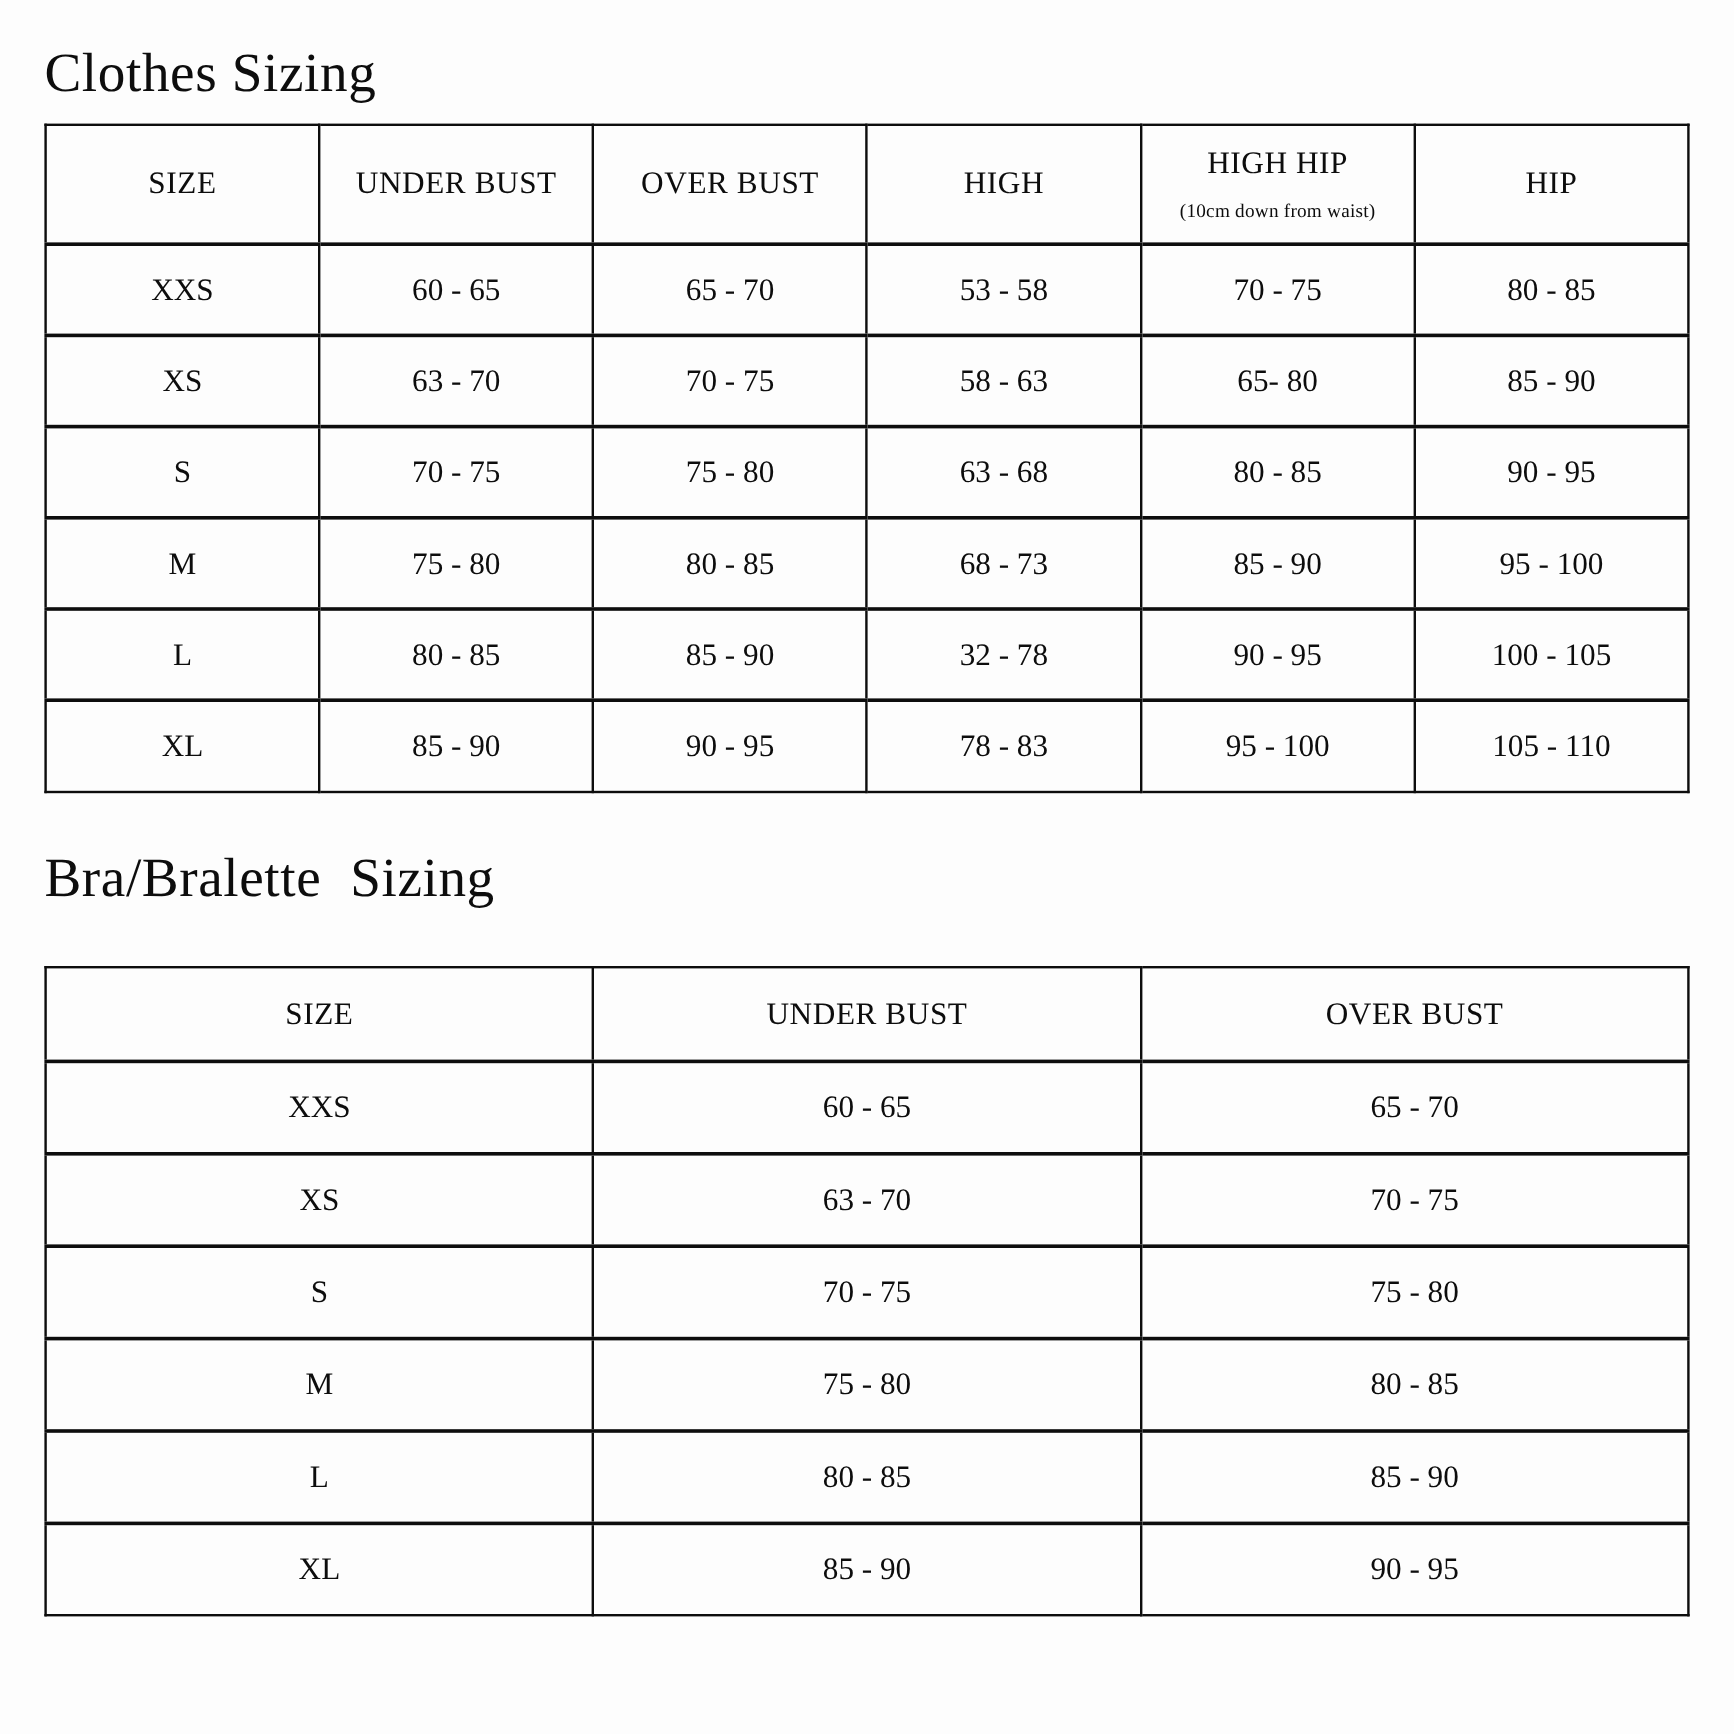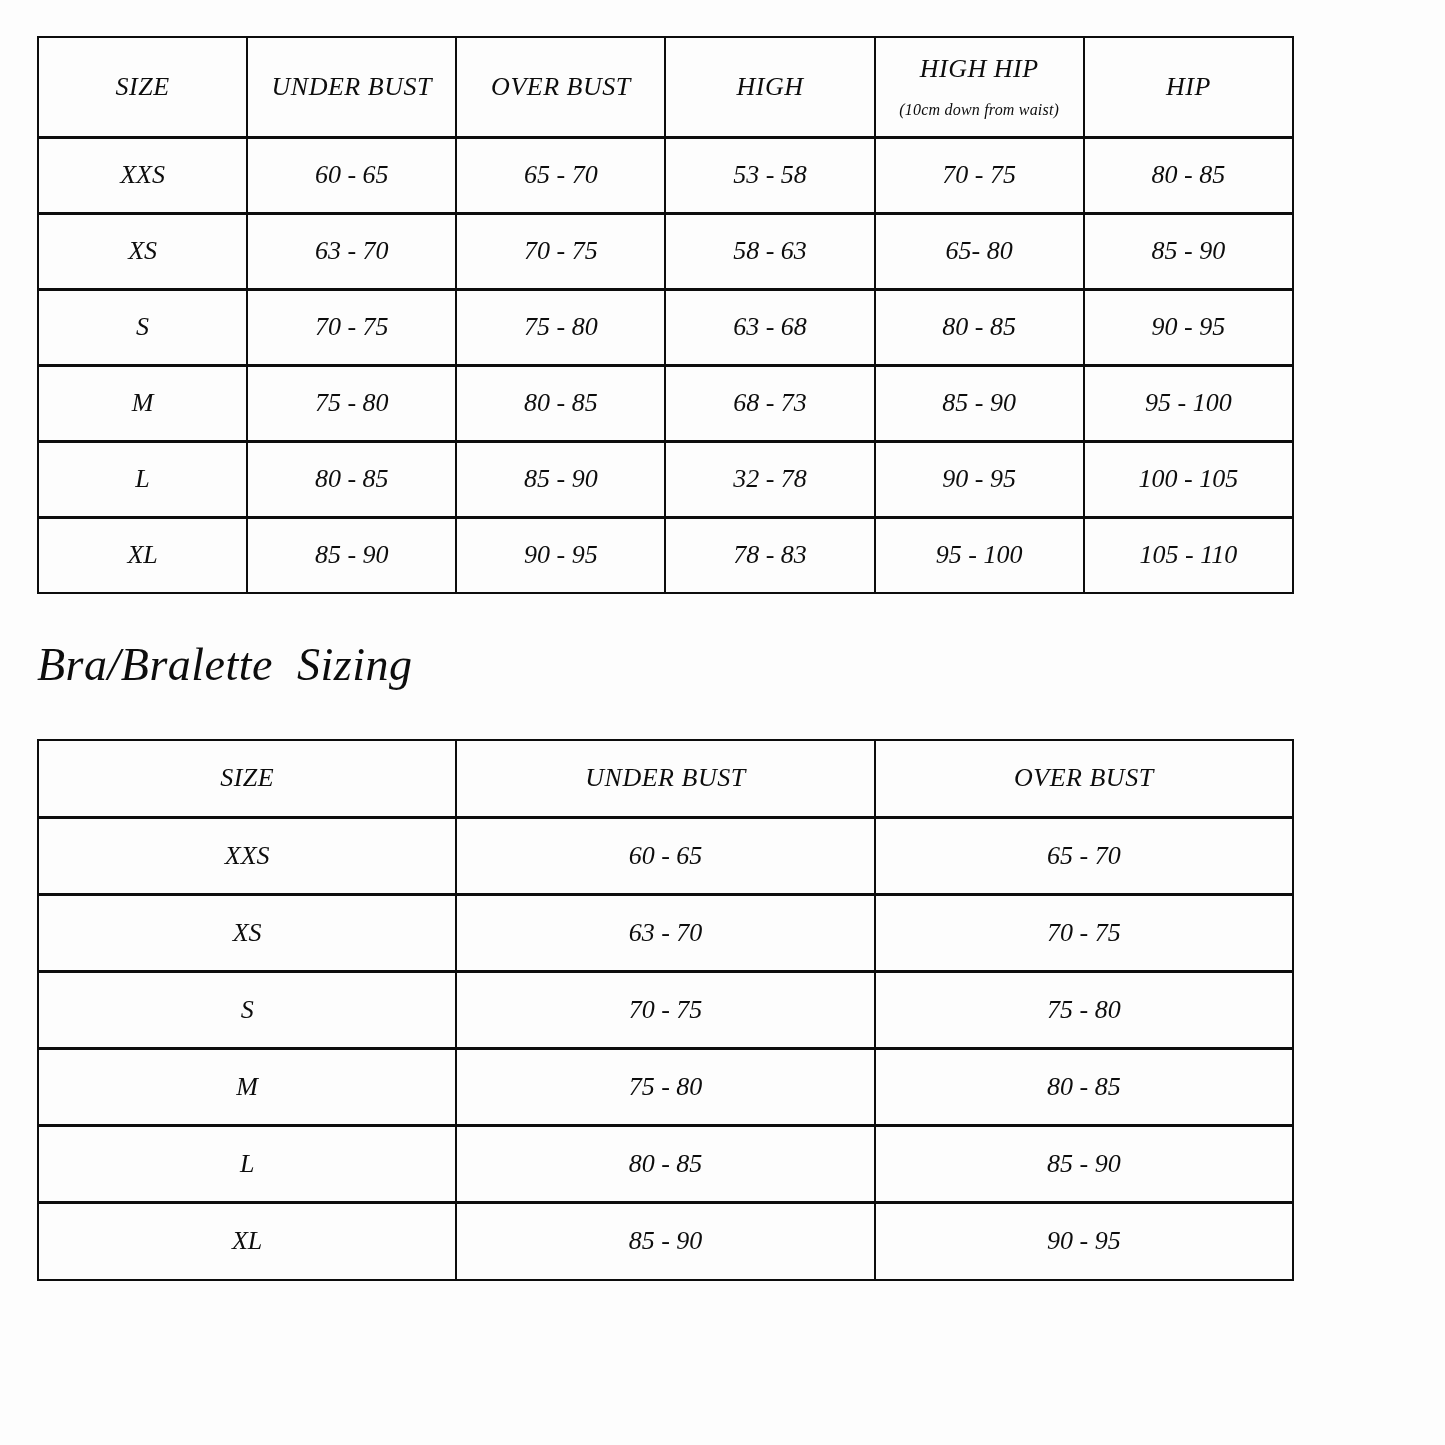--- a/index.html
+++ b/index.html
@@ -25,28 +25,26 @@
   .section-title {
     font-size: 46px;
     font-weight: normal;
     letter-spacing: 0.5px;
     line-height: 1.1;
     margin: 0 0 16px 0;
     white-space: pre;
   }
   .section-title.bra {
     margin: 46px 0 48px 0;
-    font-style: italic;
   }
   table.sizing-table {
-    width: 1257px;
+    width: 1371px;
     table-layout: fixed;
     border-collapse: collapse;
     background: var(--bg-color);
-    font-style: italic;
   }
   table.sizing-table th,
   table.sizing-table td {
     border: 2px solid var(--border-color);
     text-align: center;
     vertical-align: middle;
     font-size: 26px;
     font-weight: normal;
     padding: 0;
     color: var(--text-color);
@@ -72,20 +70,21 @@
     letter-spacing: 0.2px;
     line-height: 1.2;
     margin-top: 16px;
   }
 </style>
 </head>
 <body>
 
 <div class="page">
 
+  <h1 class="section-title">Clothes Sizing</h1>
 
   <table class="sizing-table clothes">
     <thead>
       <tr>
         <th>SIZE</th>
         <th>UNDER BUST</th>
         <th>OVER BUST</th>
         <th>HIGH</th>
         <th>
           <span class="hh-main">HIGH HIP</span>

